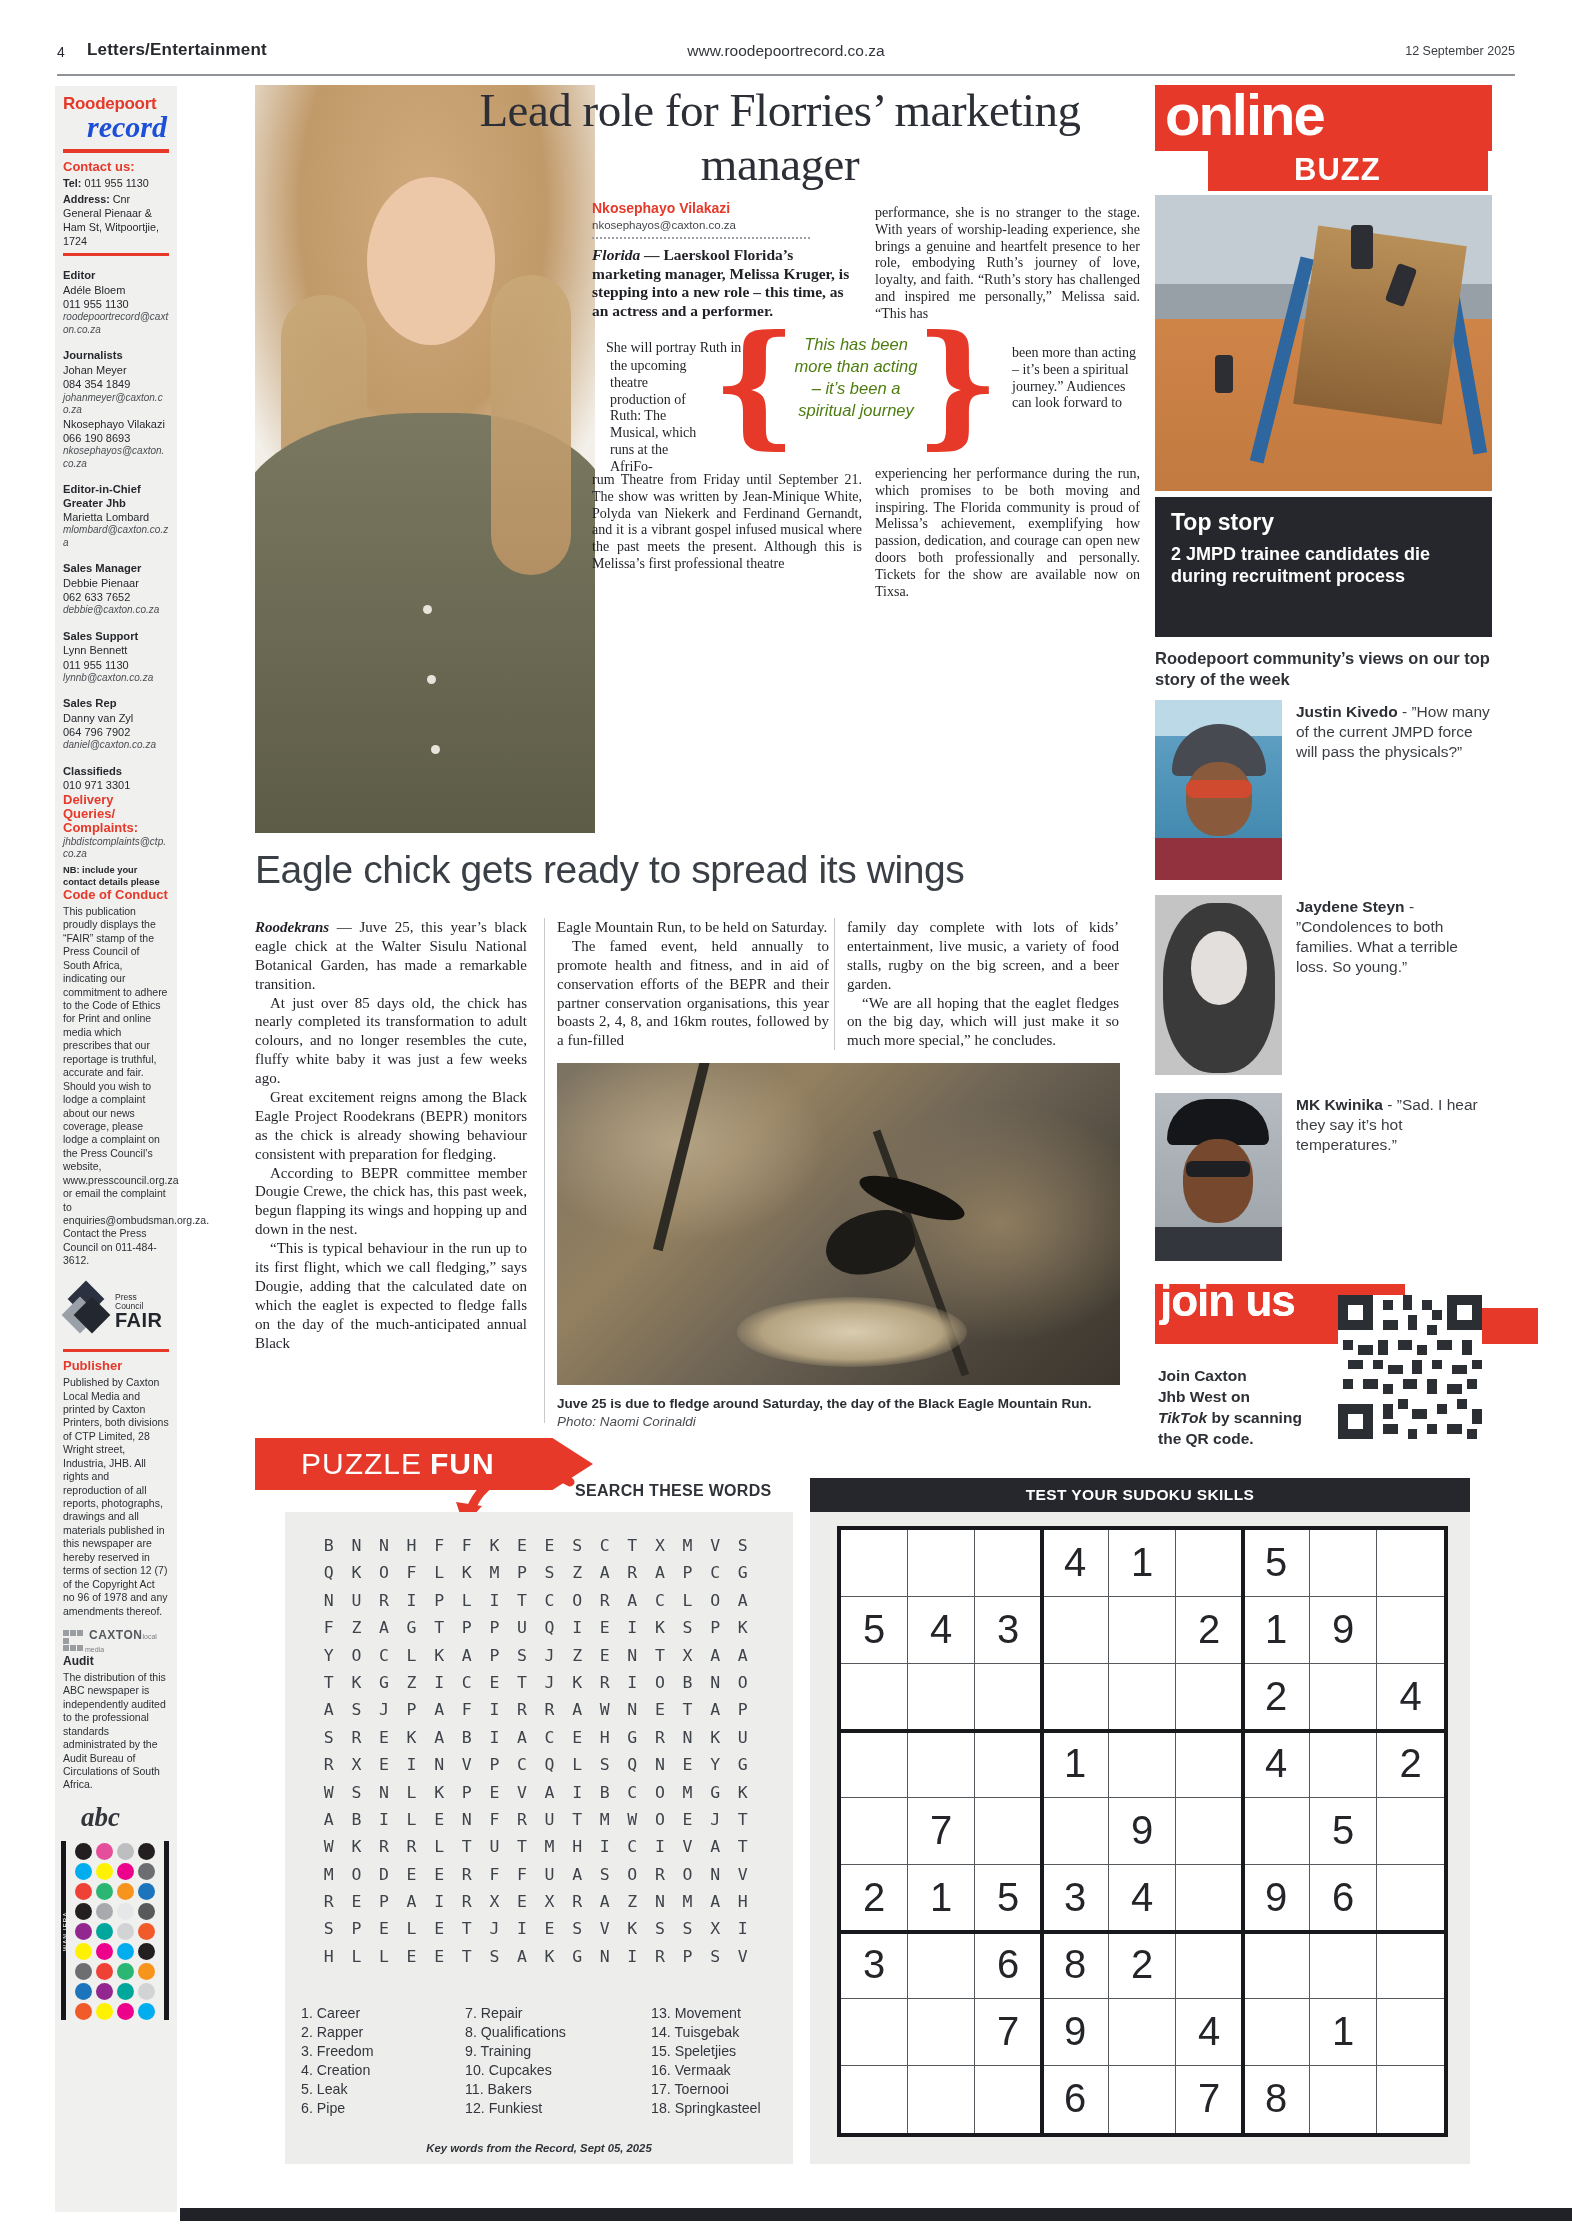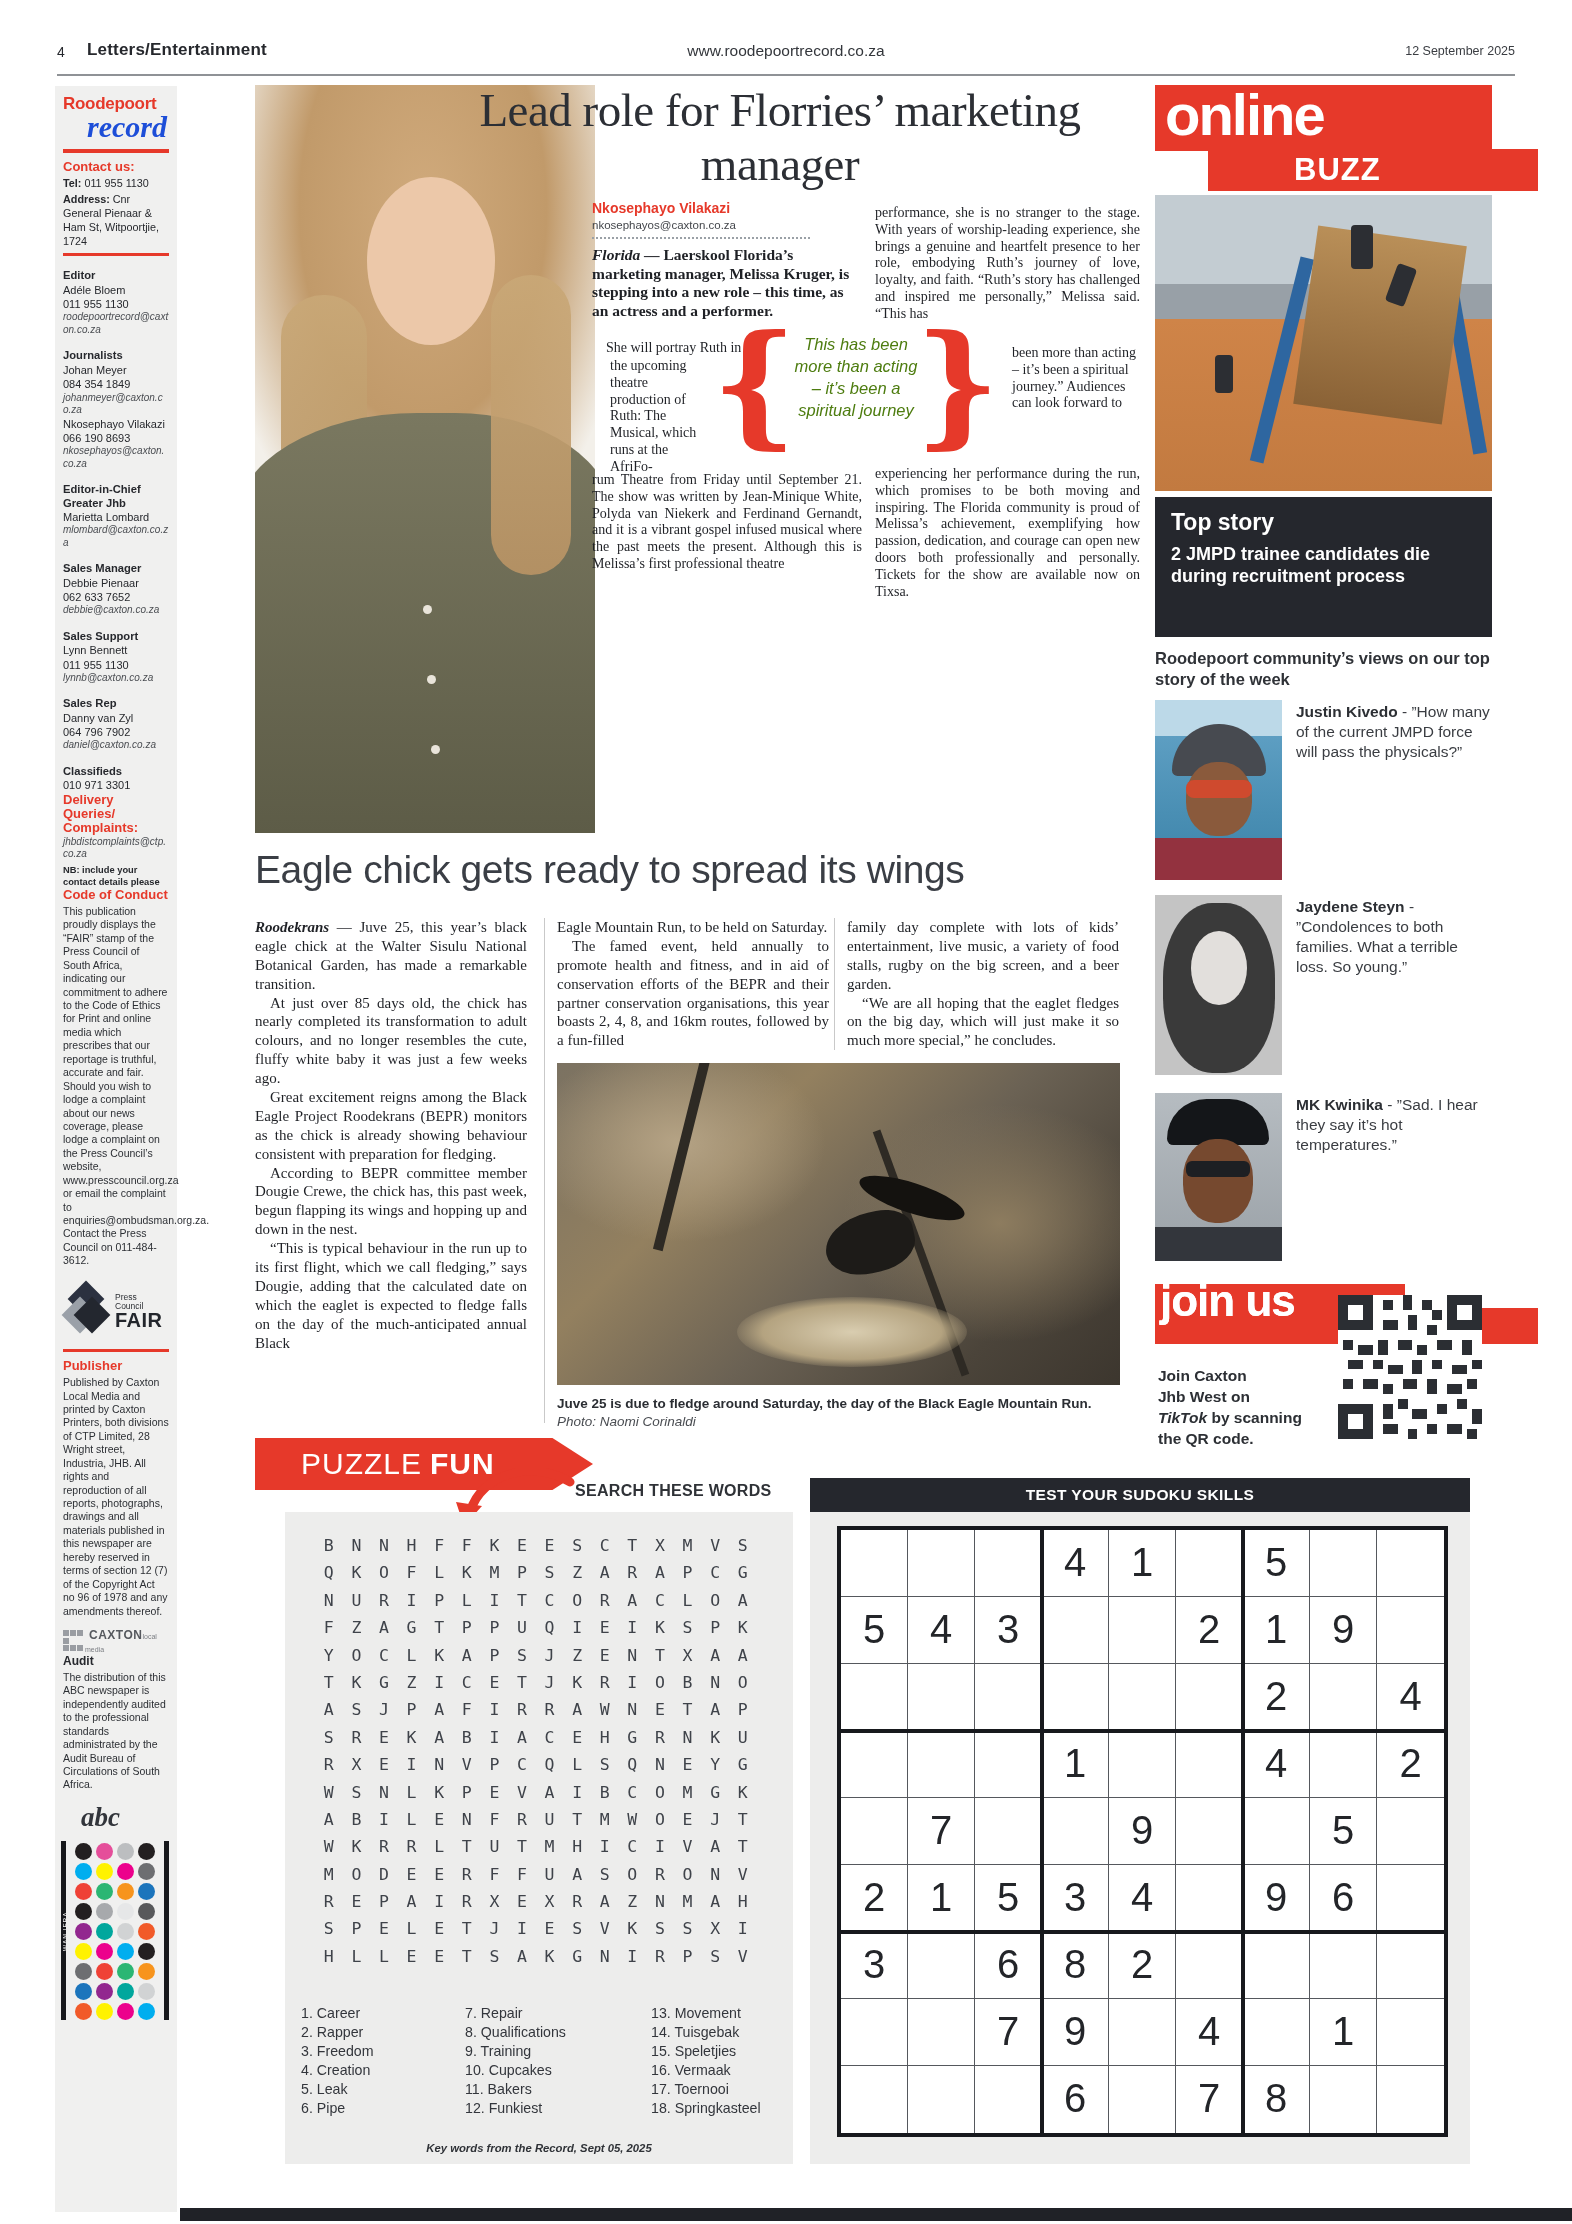--- a/index.html
+++ b/index.html
@@ -81,21 +81,21 @@
 #col2-rest{left:875px;top:466px;width:265px}
 
 #quote-box{position:absolute;left:722px;top:330px;width:268px;height:104px}
 .brace{position:absolute;font-family:"DejaVu Serif",serif;color:var(--red);font-size:132px;line-height:104px;font-weight:700}
 .brace.l{left:-10px;top:2px}
 .brace.r{right:-10px;top:2px}
 #quote-text{position:absolute;left:44px;right:44px;top:4px;text-align:center;font-style:italic;font-size:16.5px;font-weight:500;line-height:1.33;color:#4d7c0f}
 
 
 #buzz-online{position:absolute;left:1155px;top:85px;width:337px;height:66px;background:var(--red);color:#fff;font-weight:800;font-size:58px;line-height:60px;padding-left:10px;letter-spacing:-2px}
-#buzz-strip{position:absolute;left:1208px;top:149px;width:330px;height:42px;background:var(--red);color:#fff;font-weight:800;font-size:31px;line-height:42px;padding-left:86px;letter-spacing:1px}
+#buzz-strip{position:absolute;left:1208px;top:149px;width:280px;height:42px;background:var(--red);color:#fff;font-weight:800;font-size:31px;line-height:42px;padding-left:86px;letter-spacing:1px}
 #buzz-photo{position:absolute;left:1155px;top:195px;width:337px;height:296px;background:linear-gradient(180deg,#c3ccd2 0%,#c3ccd2 30%,#98a0a7 30%,#98a0a7 42%,#cf8448 42%,#c27a40 100%);overflow:hidden}
 .bp-wall{position:absolute;left:150px;top:40px;width:150px;height:180px;background:linear-gradient(180deg,#b98f58,#8a6236);transform:rotate(8deg)}
 .bp-beam1,.bp-beam2{position:absolute;width:14px;height:210px;background:#2e66a0}
 .bp-beam1{left:120px;top:60px;transform:rotate(14deg)}
 .bp-beam2{left:300px;top:50px;transform:rotate(-10deg)}
 .bp-fig{position:absolute;background:#2c2e33;border-radius:4px}
 #top-story{position:absolute;left:1155px;top:497px;width:337px;height:140px;background:var(--dark);color:#fff;padding:12px 16px}
 .ts-label{font-size:23px;font-weight:800}
 .ts-title{font-size:18px;font-weight:700;line-height:1.22;margin-top:8px}
 #views-intro{position:absolute;left:1155px;top:648px;width:337px;font-size:16.5px;font-weight:700;color:#2f3237;line-height:1.25}

